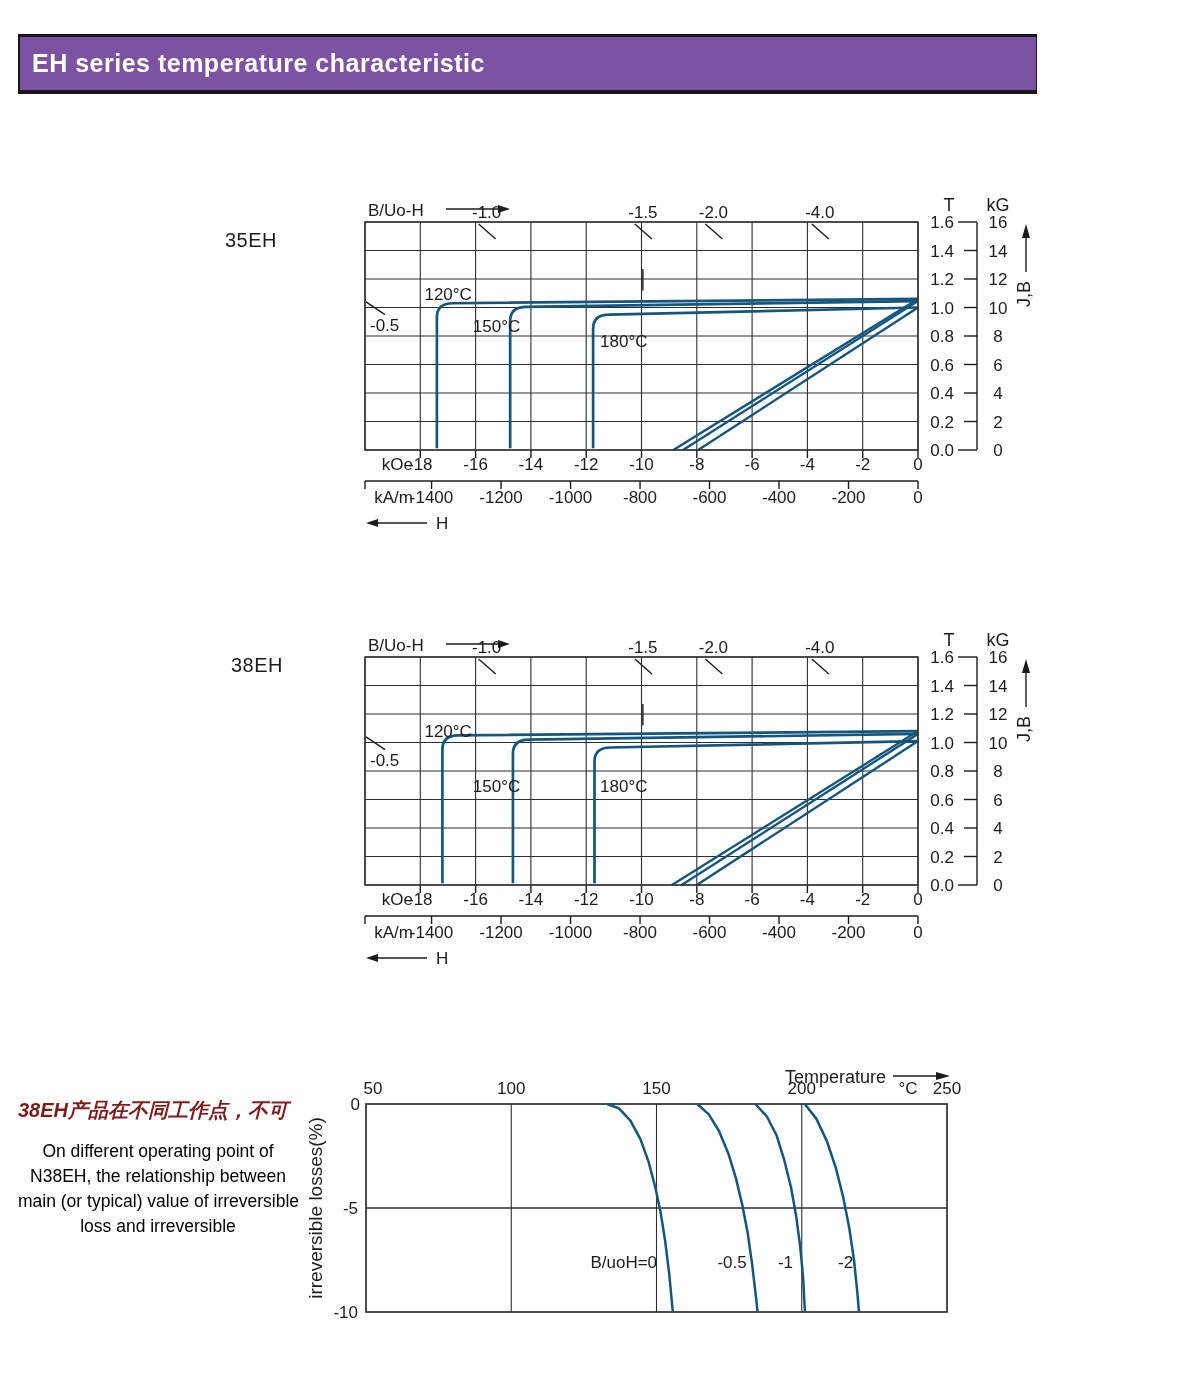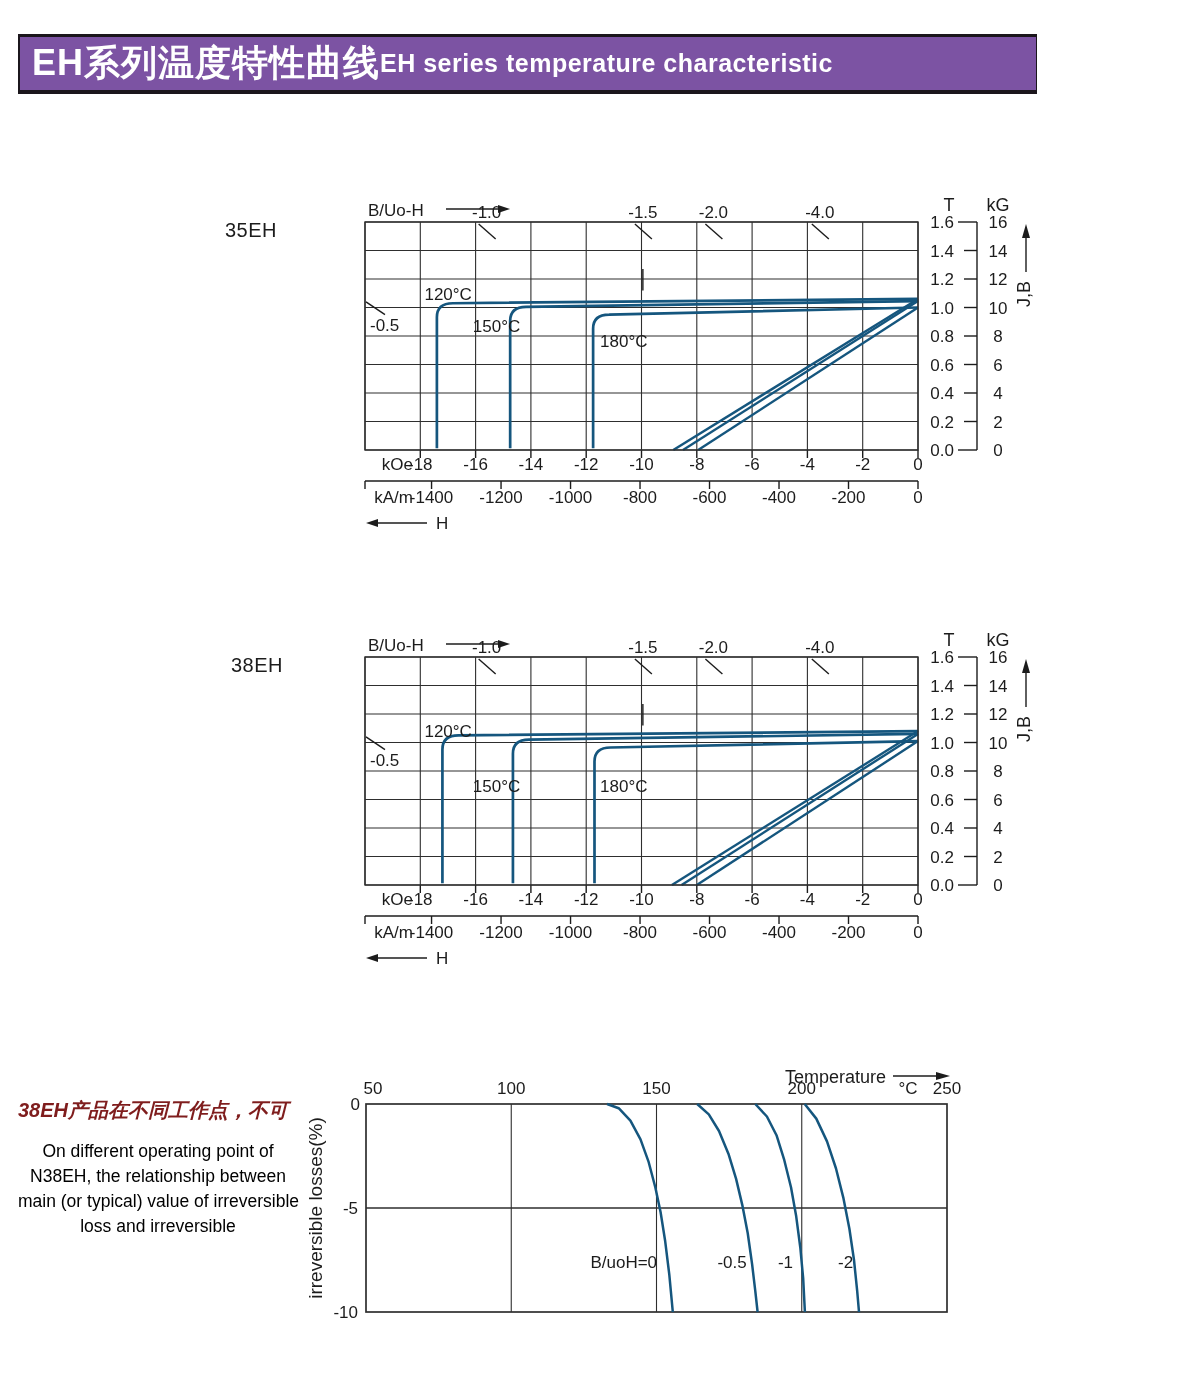--- a/index.html
+++ b/index.html
@@ -4,38 +4,37 @@
 <style>
   html,body{margin:0;padding:0;background:#ffffff;}
   body{width:1200px;height:1383px;position:relative;font-family:"Liberation Sans","DejaVu Sans",sans-serif;overflow:hidden;}
   #page{position:relative;width:1200px;height:1383px;background:#fff;}
   .header-bar{position:absolute;left:18px;top:34px;width:1019px;height:60px;box-sizing:border-box;
     display:flex;align-items:center;padding-left:12px;
     border-top:3px solid #1b161c;border-bottom:4px solid #1b161c;border-left:2px solid #1b161c;border-right:1px solid #1b161c;}
   .header-zh{font-size:36px;font-weight:bold;color:#fff;letter-spacing:1px;white-space:nowrap;}
   .header-en{font-size:25px;font-weight:bold;color:#fff;letter-spacing:0.5px;white-space:nowrap;}
   .chart-title{position:absolute;font-size:20px;color:#1c1c1c;letter-spacing:0.5px;}
-  #title-35eh{left:225px;top:219px;}
+  #title-35eh{left:225px;top:229px;}
   #title-38eh{left:231px;top:654px;}
   svg{position:absolute;left:0;}
   #demag1{top:190px;}
   #demag2{top:625px;}
   #losschart{top:1060px;}
   .note-block{position:absolute;left:18px;top:1096px;width:280px;}
   .note-zh{font-size:20px;font-weight:bold;line-height:29px;white-space:nowrap;}
   .note-en{font-size:17.5px;line-height:25px;margin-top:14px;}
   .note-en span{display:block;white-space:nowrap;}
 </style>
 </head>
 <body>
 
 <div id="page">
 
   <div class="header-bar" style="background: rgb(124, 83, 163);">
-    <span class="header-zh" style="color: rgb(255, 255, 255);">EH系列温度特性曲线</span>
     <span class="header-en" style="color: rgb(255, 255, 255);">EH  series temperature characteristic</span>
   </div>
 
   <div class="chart-title" id="title-35eh">35EH</div>
   <div class="chart-title" id="title-38eh">38EH</div>
 
   <svg id="demag1" width="1200" height="356" viewBox="0 0 1200 356">
       <g>
         <line x1="365" y1="32" x2="365" y2="260" stroke="#2e2e2e" stroke-width="1.1"></line>
         <line x1="420.3" y1="32" x2="420.3" y2="260" stroke="#2e2e2e" stroke-width="1.1"></line>

